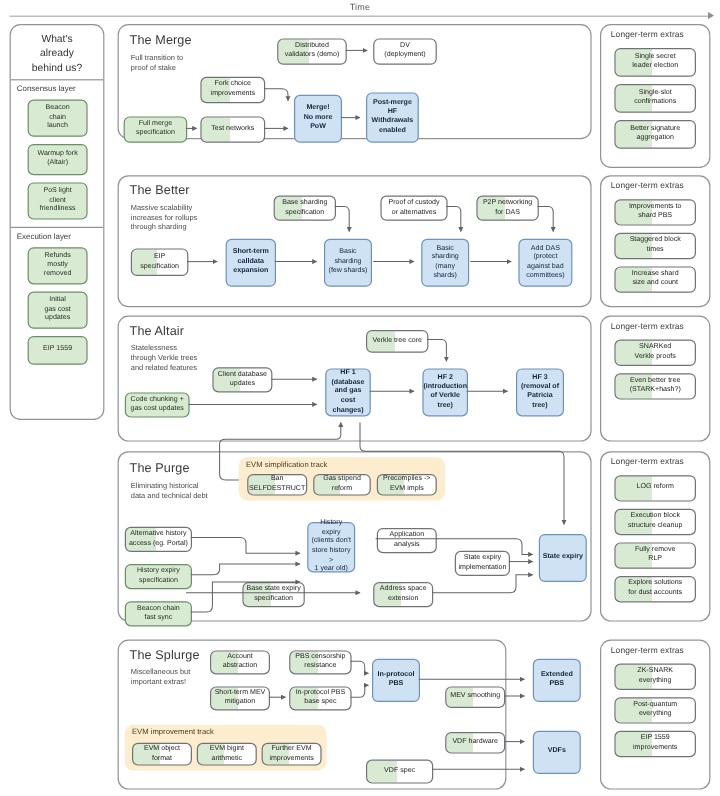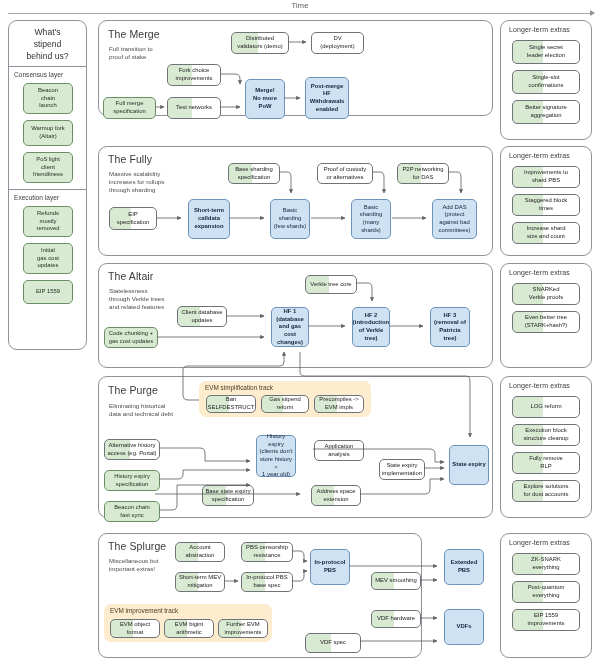--- a/index.html
+++ b/index.html
@@ -100,21 +100,21 @@
 <body>
 
 <div id="root">
 
   <div class="time-label">Time</div>
   <div class="time-axis"></div>
   <div class="time-arrow"></div>
 
   <div class="panel" id="sidebar">
     <div class="sb-head" style="white-space:pre-line;">What's
-stipend
+already
 behind us?</div>
     <div class="sb-divider" style="top:45px;"></div>
     <div class="sb-section" style="top:50px;">Consensus layer</div>
     <div class="node green" style="left: 14px; top: 62px; width: 50px; height: 31px; white-space: pre-line;">Beacon
 chain
 launch</div>
     <div class="node green" style="left: 14px; top: 99px; width: 50px; height: 26px; white-space: pre-line;">Warmup fork
 (Altair)</div>
     <div class="node green" style="left: 14px; top: 131px; width: 50px; height: 31px; white-space: pre-line;">PoS light
 client
@@ -156,21 +156,21 @@
     <div class="panel-title" style="left:8px; top:5px; font-size:7px;">Longer-term extras</div>
     <div class="node gshade" style="left: 11px; top: 19px; width: 68px; height: 24px; white-space: pre-line;">Single secret
 leader election</div>
     <div class="node gshade" style="left: 11px; top: 49px; width: 68px; height: 24px; white-space: pre-line;">Single-slot
 confirmations</div>
     <div class="node gshade" style="left: 11px; top: 79px; width: 68px; height: 24px; white-space: pre-line;">Better signature
 aggregation</div>
   </div>
 
   <div class="panel" style="left:98px; top:146px; width:395px; height:110px;">
-    <div class="panel-title" style="left:9px; top:6px;">The Fully</div>
+    <div class="panel-title" style="left:9px; top:6px;">The Better</div>
     <div class="panel-sub" style="left: 10px; top: 23px; white-space: pre-line;">Massive scalability
 increases for rollups
 through sharding</div>
 
     <div class="node gshade" style="left: 129px; top: 16px; width: 52px; height: 21px; white-space: pre-line;">Base sharding
 specification</div>
     <div class="node white" style="left: 218px; top: 16px; width: 56px; height: 21px; white-space: pre-line;">Proof of custody
 or alternatives</div>
     <div class="node gshade" style="left: 298px; top: 16px; width: 52px; height: 21px; white-space: pre-line;">P2P networking
 for DAS</div>

